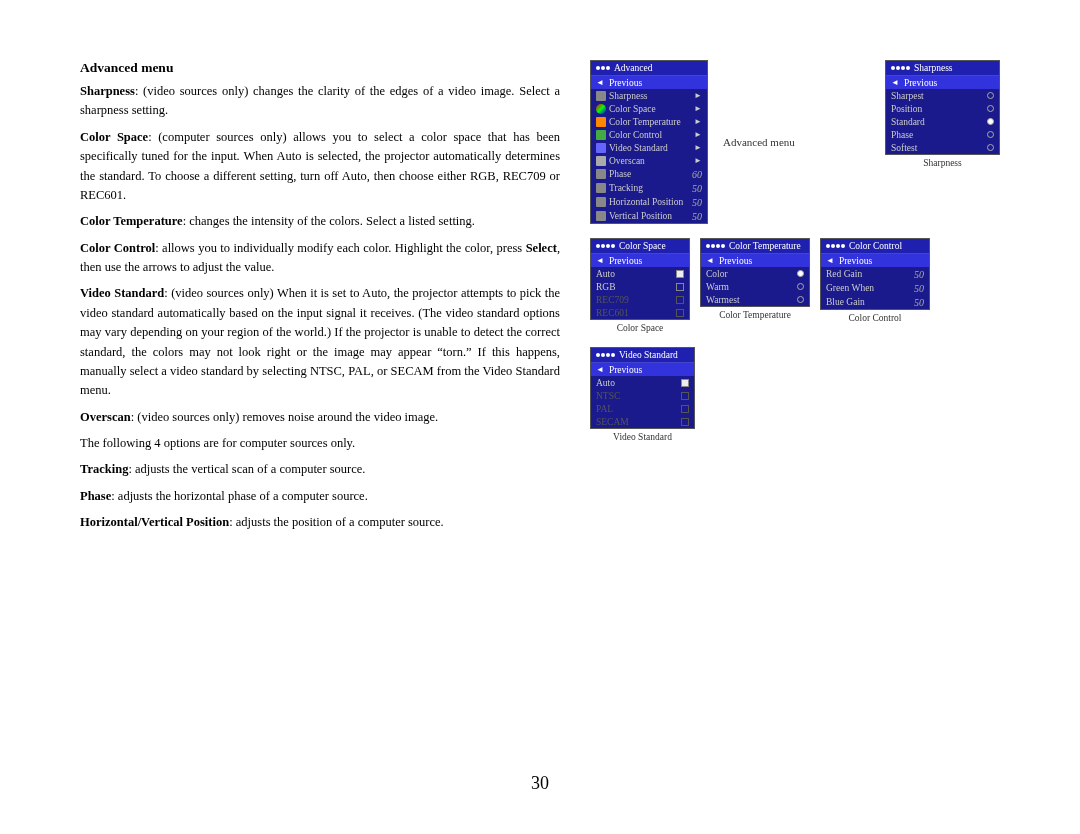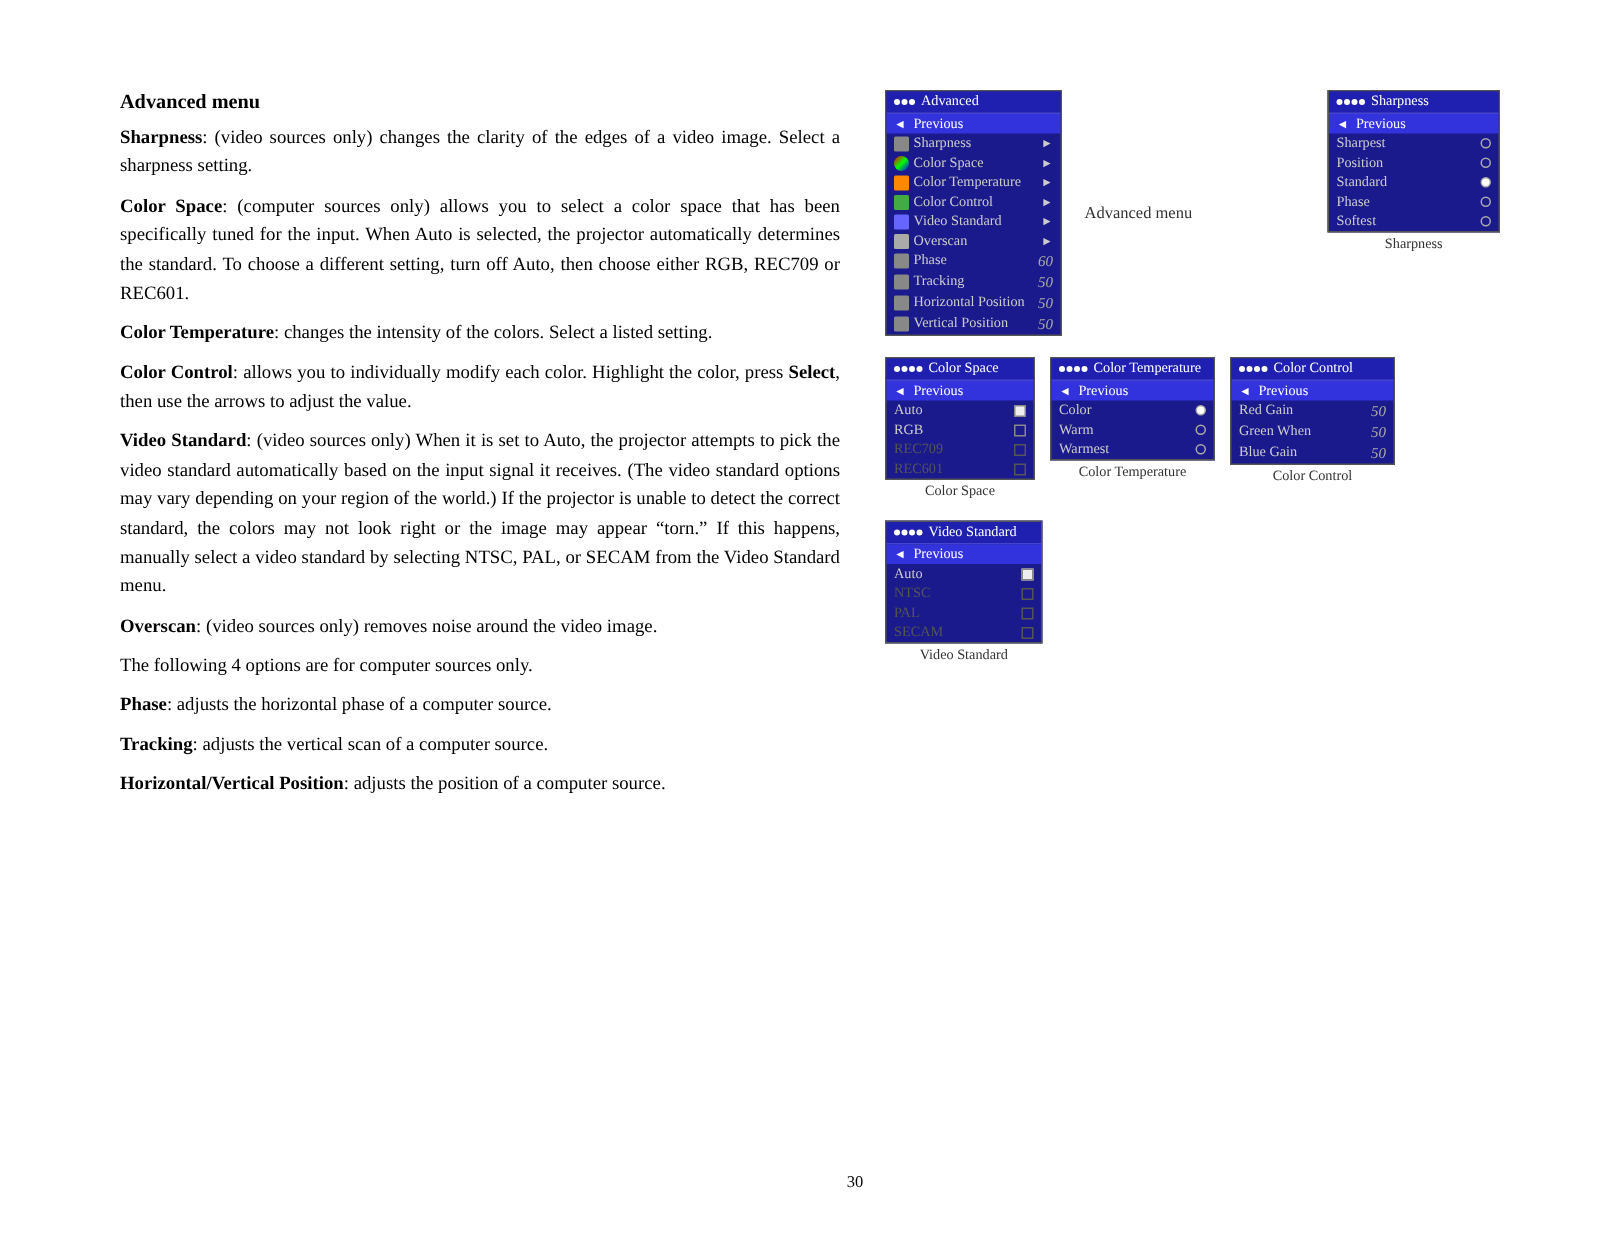--- a/index.html
+++ b/index.html
@@ -41,22 +41,21 @@
       line-height: 1.55;
       margin-bottom: 7px;
       text-align: justify;
     }
     .body-text strong { font-weight: bold; }
     .page-number {
       position: absolute;
       bottom: 40px;
       left: 50%;
       transform: translateX(-50%);
-      font-size: 11px;
-      margin-left: 30px;
+      font-size: 18px;
     }
 
     
     .menu-row {
       display: flex;
       flex-direction: row;
       gap: 10px;
       align-items: flex-start;
     }
     .menu-box {
@@ -188,25 +187,25 @@
 
     <p class="body-text">
       <strong>Overscan</strong>: (video sources only) removes noise around the video image.
     </p>
 
     <p class="body-text">
       The following 4 options are for computer sources only.
     </p>
 
     <p class="body-text">
+      <strong>Tracking</strong>: adjusts the vertical scan of a computer source.
+    </p>
+
+    <p class="body-text">
       <strong>Phase</strong>: adjusts the horizontal phase of a computer source.
-    </p>
-
-    <p class="body-text">
-      <strong>Tracking</strong>: adjusts the vertical scan of a computer source.
     </p>
 
     <p class="body-text">
       <strong>Horizontal/Vertical Position</strong>: adjusts the position of a computer source.
     </p>
   </div>
 
   <div class="right-column">
 
     <div class="menu-row">

